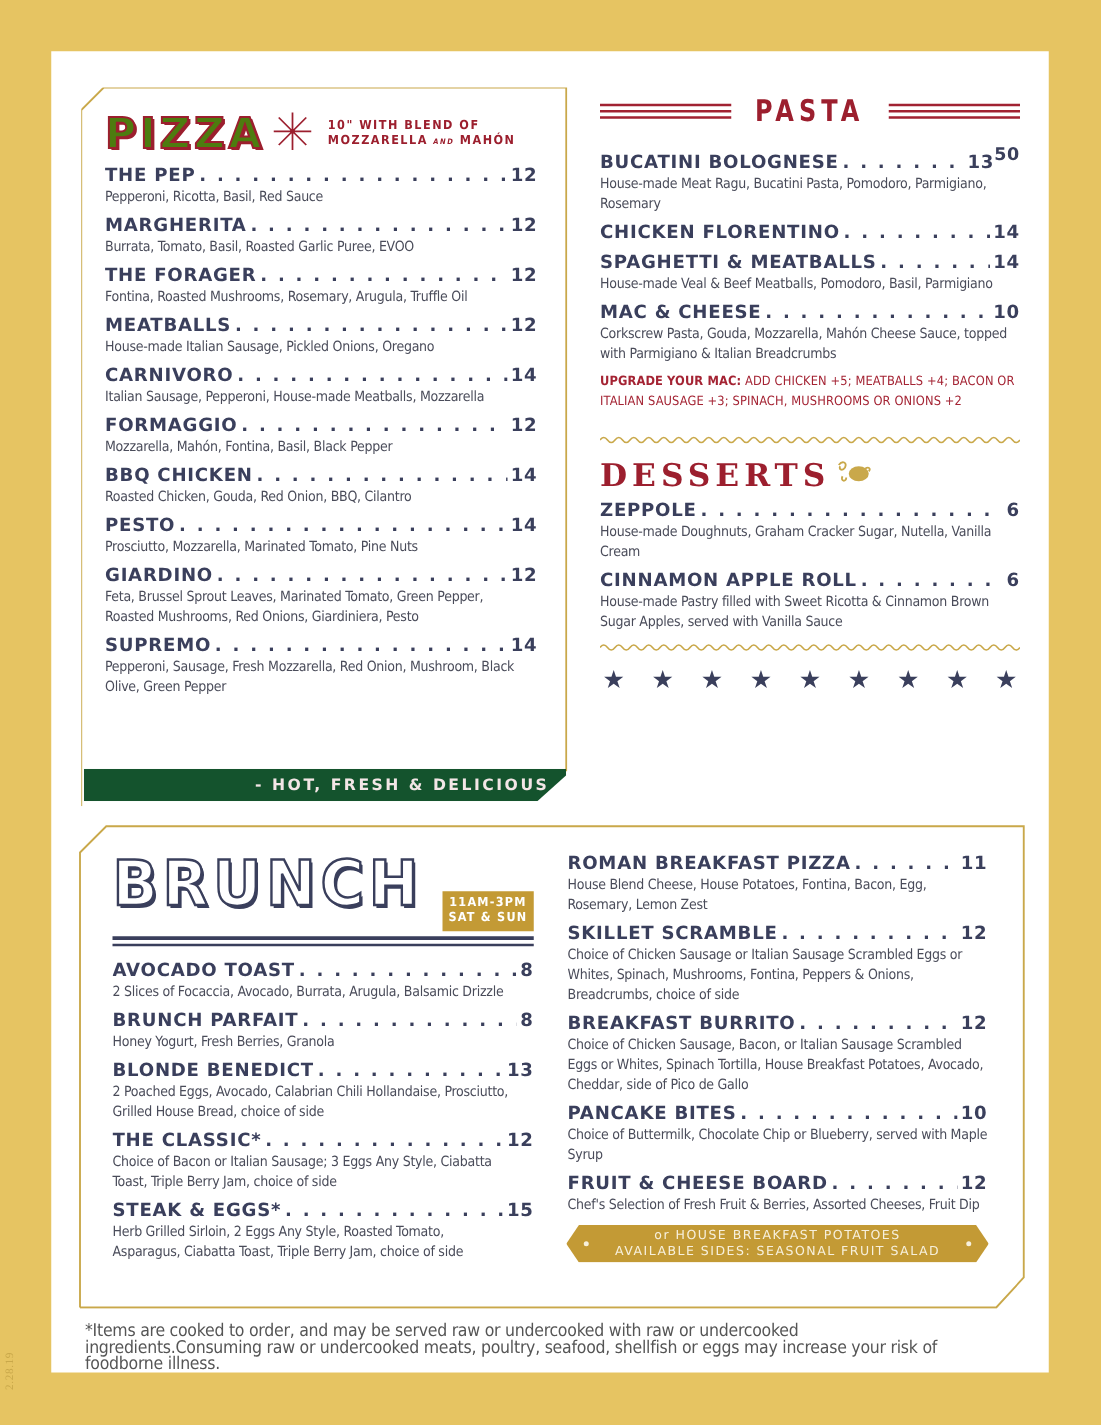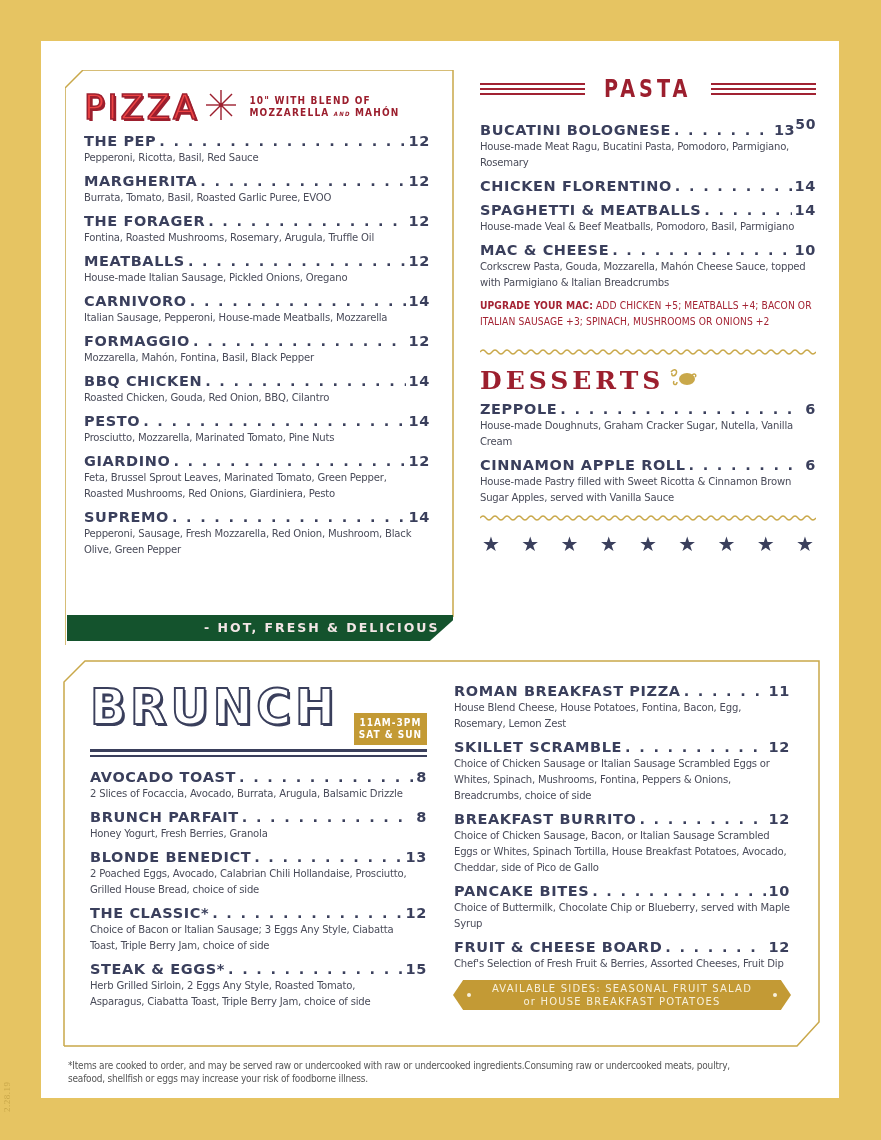--- a/index.html
+++ b/index.html
@@ -37,22 +37,22 @@
   .item-price sup { font-size: 14px; vertical-align: 6px; }
   .item-desc {
     font-family: "DejaVu Sans Condensed", "DejaVu Sans", sans-serif;
     font-size: 11.2px; line-height: 16px; color: #4a4c5a; letter-spacing: -0.2px;
   }
   .pizza-frame { position: absolute; left: 24px; top: 29px; width: 389px; height: 572px; }
   .pizza-frame svg { position: absolute; left: 0; top: 0; }
   .pizza-content { position: absolute; left: 43px; top: 46px; width: 346px; }
   .pizza-title-row { display: flex; align-items: center; height: 40px; margin-bottom: 6px; }
   .pizza-title {
-    font-family: "DejaVu Sans", sans-serif; font-weight: normal; font-size: 34px;
-    color: #ef4444; -webkit-text-stroke: 1.6px #9c1f2e; letter-spacing: 3px;
+    font-family: "DejaVu Sans", sans-serif; font-weight: bold; font-size: 34px;
+    color: #4d7c0f; -webkit-text-stroke: 1.6px #9c1f2e; letter-spacing: 3px;
     text-shadow: 2px 2px 0 #9c1f2e;
   }
   .pizza-star { margin: 0 12px 0 6px; }
   .pizza-sub {
     font-family: "DejaVu Sans Condensed", "DejaVu Sans", sans-serif; font-size: 10px; font-weight: bold;
     color: #9c1f2e; letter-spacing: 1.2px; line-height: 12px; text-transform: uppercase;
   }
   .pizza-sub .amp { font-size: 6px; font-style: italic; }
   .pizza-banner {
     position: absolute; left: 26px; top: 574px; width: 386px; height: 26px;
@@ -108,21 +108,21 @@
     clip-path: polygon(3% 0, 97% 0, 100% 50%, 97% 100%, 3% 100%, 0 50%);
     color: #f7f0dc; font-family: "DejaVu Sans", sans-serif; font-size: 10px; letter-spacing: 1.2px;
     text-align: center; line-height: 13px; padding-top: 2px; position: relative;
     width: 338px; margin-left: -1px;
   }
   .sides-banner .dot { position: absolute; top: 13px; width: 4px; height: 4px; background: #f7f0dc; border-radius: 50%; }
   .sides-banner .dot.l { left: 14px; } .sides-banner .dot.r { right: 14px; }
 
   .footnote {
     position: absolute; left: 27px; top: 1018px; width: 700px;
-    font-family: "DejaVu Sans Condensed", "DejaVu Sans", sans-serif; font-size: 10px;
+    font-family: "DejaVu Sans Condensed", "DejaVu Sans", sans-serif; font-size: 14px;
     color: #555; line-height: 13px; letter-spacing: -0.2px;
   }
 </style>
 </head>
 <body>
 
 <div class="date-stamp">2.28.19</div>
 
 <div class="page">
 
@@ -449,19 +449,19 @@
             <span class="item-name">FRUIT &amp; CHEESE BOARD</span>
             <span class="item-dots"></span>
             <span class="item-price"><span>12</span></span>
           </div>
           <div class="item-desc">Chef's Selection of Fresh Fruit &amp; Berries, Assorted Cheeses, Fruit Dip</div>
         </div>
       </div>
     <div class="sides-banner">
       <span class="dot l"></span>
       <span class="dot r"></span>
+      <div>or HOUSE BREAKFAST POTATOES</div>
       <div>AVAILABLE SIDES: SEASONAL FRUIT SALAD</div>
-      <div>or HOUSE BREAKFAST POTATOES</div>
     </div>
   </div>
 
   <div class="footnote">*Items are cooked to order, and may be served raw or undercooked with raw or undercooked ingredients.Consuming raw or undercooked meats, poultry, seafood, shellfish or eggs may increase your risk of foodborne illness.</div>
 </div>
 
 </body></html>

